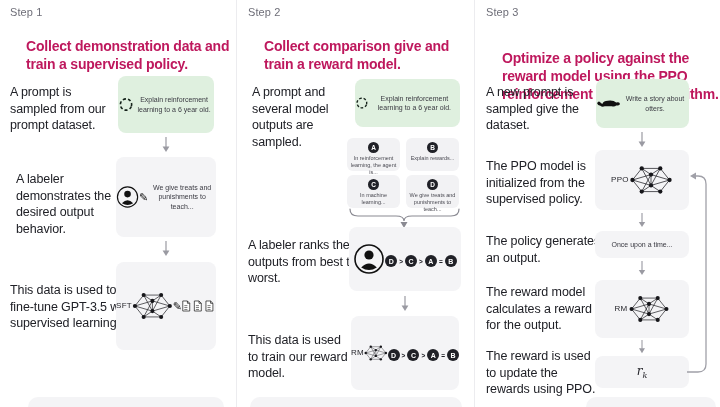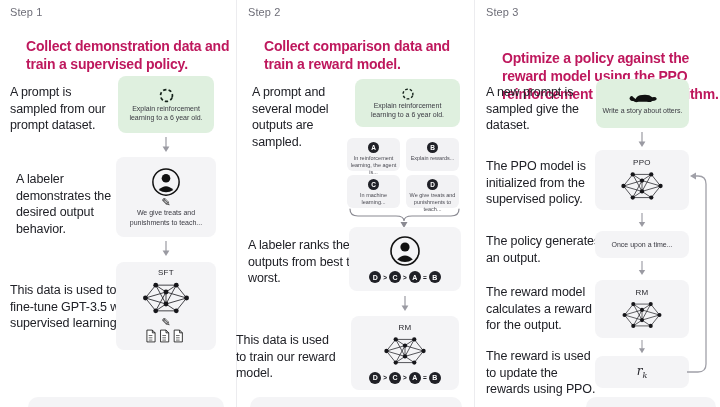--- a/index.html
+++ b/index.html
@@ -3,21 +3,21 @@
 <meta charset="utf-8">
 <style>
   html,body{margin:0;padding:0;background:#fff;}
   .canvas{position:relative;width:720px;height:407px;background:#ffffff;overflow:hidden;
           font-family:"Liberation Sans","DejaVu Sans",sans-serif;color:#18181f;}
   .divider{position:absolute;top:0;bottom:0;width:1px;background:#ececef;}
   .step{position:absolute;font-size:11px;color:#6e6e78;letter-spacing:.1px;}
   .heading{position:absolute;margin:16px;font-size:14px;font-weight:700;line-height:1.28;
            letter-spacing:-.2px;color:#be185d;}
   .cap{position:absolute;margin:0;font-size:12.5px;line-height:1.32;color:#202127;letter-spacing:-.1px;}
-  .bx{position:absolute;border-radius:8px;display:flex;flex-direction:column;
+  .bx{position:absolute;border-radius:8px;display:flex;
       align-items:center;justify-content:center;text-align:center;box-sizing:border-box;}
   .green{background:#dff0df;}
   .gray{background:#f4f4f6;}
   .smalltext{font-size:7px;line-height:1.32;color:#3a3a42;width:88%;}
   .modellabel{font-size:8px;color:#26262c;letter-spacing:.3px;margin-bottom:2px;}
   .pencil{font-family:"DejaVu Sans",sans-serif;font-size:11px;line-height:1;color:#111;}
   .arrow{position:absolute;}
   .card{position:absolute;width:53px;height:33px;background:#f2f2f4;border-radius:6px;
         display:flex;flex-direction:column;align-items:center;padding-top:4px;box-sizing:border-box;}
   .badge{width:11px;height:11px;border-radius:50%;background:#202127;color:#fff;
@@ -120,25 +120,25 @@
             <use href="#doc"></use>
           </g>
       </svg>
     </div>
 
     <div class="bbar" style="left:28px;width:196px"></div>
   </section>
 
   <section>
     <div class="step" style="left:248px;top:6px">Step 2</div>
-    <h2 class="heading" style="left:248px;top:22px;width:212px">Collect comparison data and train a reward model.</h2>
+    <h2 class="heading" style="left:248px;top:22px;width:212px">Collect comparison give and train a reward model.</h2>
 
     <p class="cap" style="left:252px;top:84px;width:95px">A prompt and several model outputs are sampled.</p>
     <p class="cap" style="left:248px;top:237px;width:120px">A labeler ranks the outputs from best to worst.</p>
-    <p class="cap" style="left:236px;top:332px;width:105px">This data is used to train our reward model.</p>
+    <p class="cap" style="left:248px;top:332px;width:105px">This data is used to train our reward model.</p>
 
     <div class="bx green" style="left:355px;top:79px;width:105px;height:48px">
       <svg width="14" height="14" viewBox="0 0 18 18">
         <circle cx="9" cy="9" r="6.3" fill="none" stroke="#15221a" stroke-width="1.8" stroke-dasharray="3.4 2.4" transform="rotate(20 9 9)"></circle>
       </svg>
       <div class="smalltext">Explain reinforcement learning to a 6 year old.</div>
     </div>
 
     <div class="card" style="left:347px;top:138px">
       <span class="badge">A</span>

